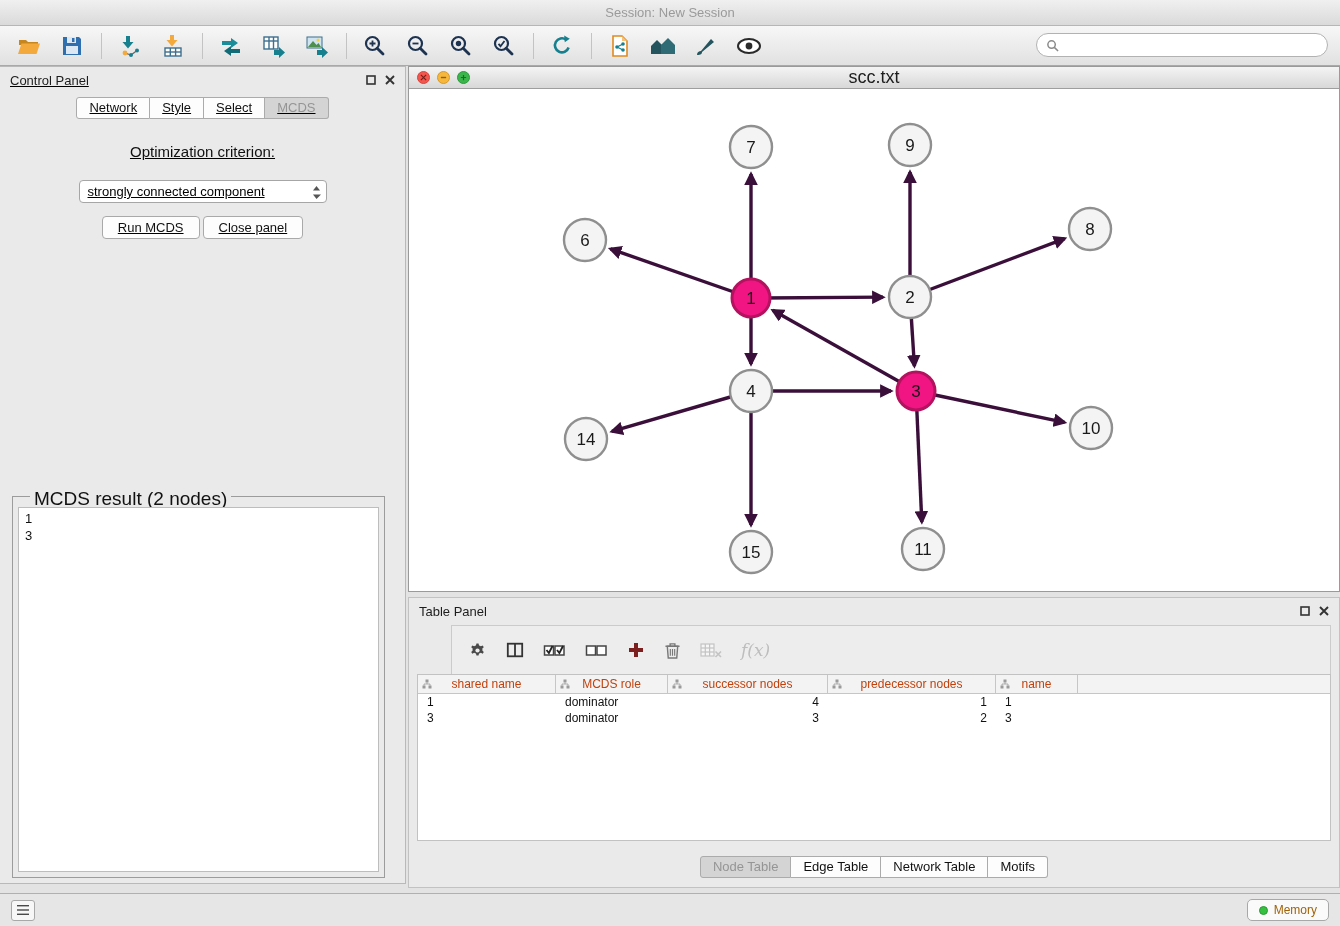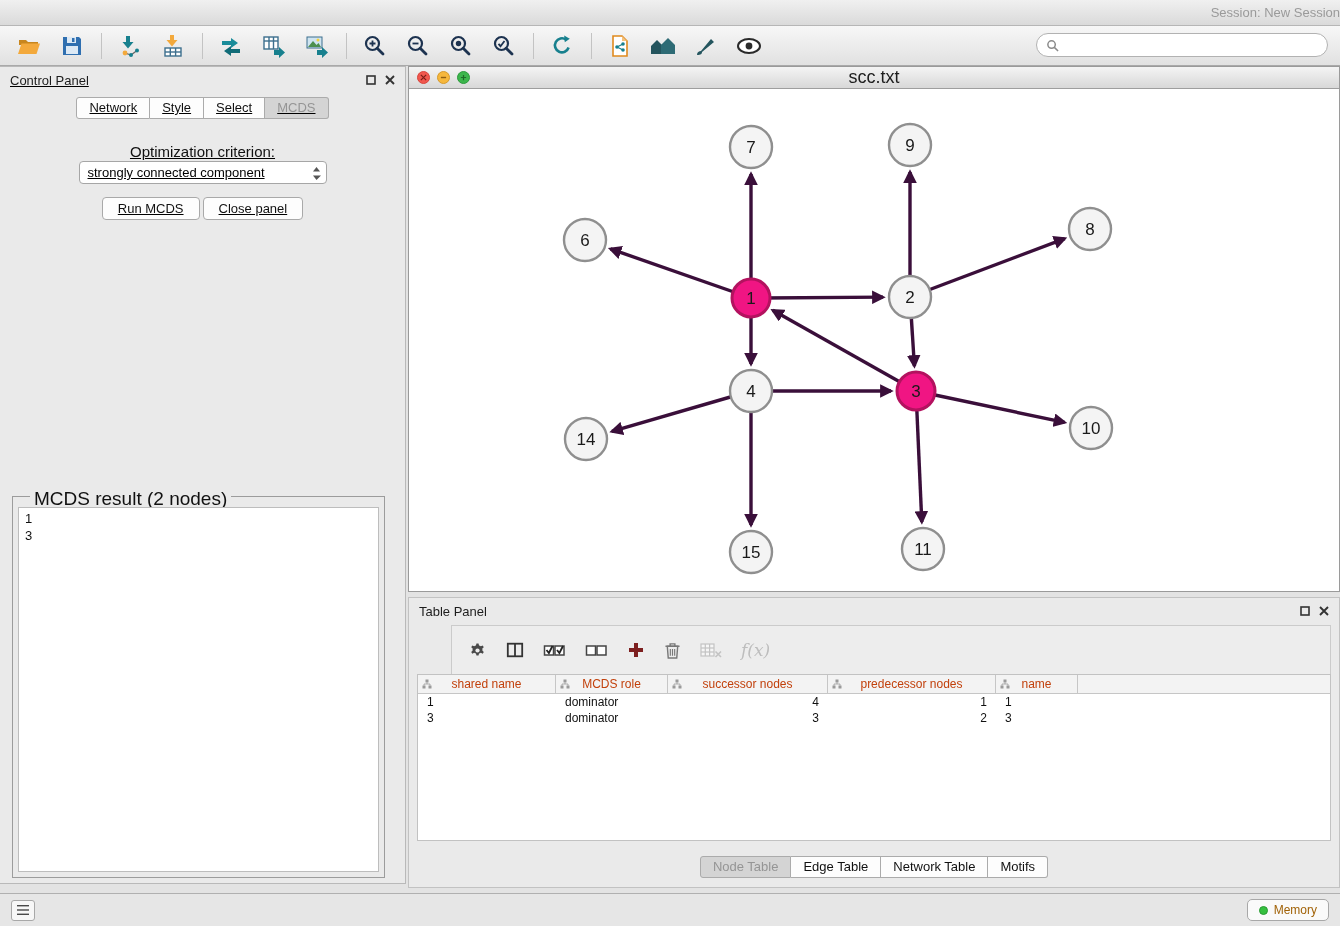--- a/index.html
+++ b/index.html
@@ -2,21 +2,21 @@
 <html><head>
 <meta charset="utf-8">
 <style>
   * { box-sizing: border-box; margin: 0; padding: 0; }
   html,body { width:1340px; height:926px; }
   body { font-family:"Liberation Sans",sans-serif; background:#e3e3e3; position:relative; overflow:hidden; }
 
   
   #titlebar { position:absolute; top:0; left:0; right:0; height:26px;
     background:linear-gradient(#f0f0f0,#dadada); border-bottom:1px solid #b6b6b6;
-    display:flex; align-items:center; justify-content:flex-end; color:#9a9a9a; font-size:13px; }
+    display:flex; align-items:center; justify-content:center; color:#9a9a9a; font-size:13px; }
 
   
   #toolbar { position:absolute; top:26px; left:0; right:0; height:40px;
     background:linear-gradient(#f7f7f7,#e1e1e1); border-bottom:1px solid #a9a9a9;
     display:flex; align-items:center; padding-left:10px; }
   .tbtn { width:38px; height:32px; display:flex; align-items:center; justify-content:center; margin-right:5px; border-radius:4px; }
   .tsep { width:1px; height:26px; background:#c3c3c3; margin:0 9px 0 5px; }
   #search-wrap { position:absolute; right:12px; top:33px; width:292px; height:24px;
     border:1px solid #b2b2b2; border-radius:12px; background:#fff;
     display:flex; align-items:center; padding:0 9px; gap:6px; }
@@ -26,21 +26,21 @@
   #control-panel { position:absolute; left:0; top:66px; width:406px; height:818px;
     background:#eaeaea; border:1px solid #b9b9b9; border-left:none;text-decoration:underline; }
   .panel-header { height:26px; display:flex; align-items:center; padding:0 10px; font-size:13px; color:#1d1d1d; }
   .panel-controls { margin-left:auto; display:flex; gap:9px; align-items:center; }
   .cp-tabs { display:flex; justify-content:center; margin-top:4px; }
   .tab { font-size:13px; padding:2px 12px 3px; background:#fdfdfd; border:1px solid #ababab; border-left:none; color:#111; white-space:nowrap; }
   .tab:first-child { border-left:1px solid #ababab; border-radius:3px 0 0 3px; }
   .tab:last-child { border-radius:0 3px 3px 0; }
   .tab.active { background:#d4d4d4; color:#959595; }
   .opt-label { text-align:center; font-size:15px; margin-top:24px; color:#111; }
-  .select { width:248px; height:23px; margin:1px auto 0; background:#fff; border:1px solid #a6a6a6;
+  .select { width:248px; height:23px; margin:20px auto 0; background:#fff; border:1px solid #a6a6a6;
     border-radius:4px; display:flex; align-items:center; padding:0 8px; font-size:13px; position:relative; }
   .stepper { position:absolute; right:5px; top:4px; }
   .btn-row { display:flex; justify-content:center; gap:3px; margin-top:13px; }
   .btn { background:#fdfdfd; border:1px solid #a9a9a9; border-radius:4px; font-size:13px; padding:3px 15px; color:#111; }
   .fieldset { position:absolute; left:12px; top:429px; width:373px; height:382px; border:1px solid #9c9c9c; }
   .legend { position:absolute; top:-9px; left:17px; background:#eaeaea; padding:0 4px; font-size:19px; color:#111; }
   .result-list { position:absolute; top:10px; left:5px; right:5px; bottom:5px; background:#fff;
     border:1px solid #bdbdbd; font-size:13px; padding:2px 6px; line-height:17px; color:#111; overflow:hidden; }
 
   

